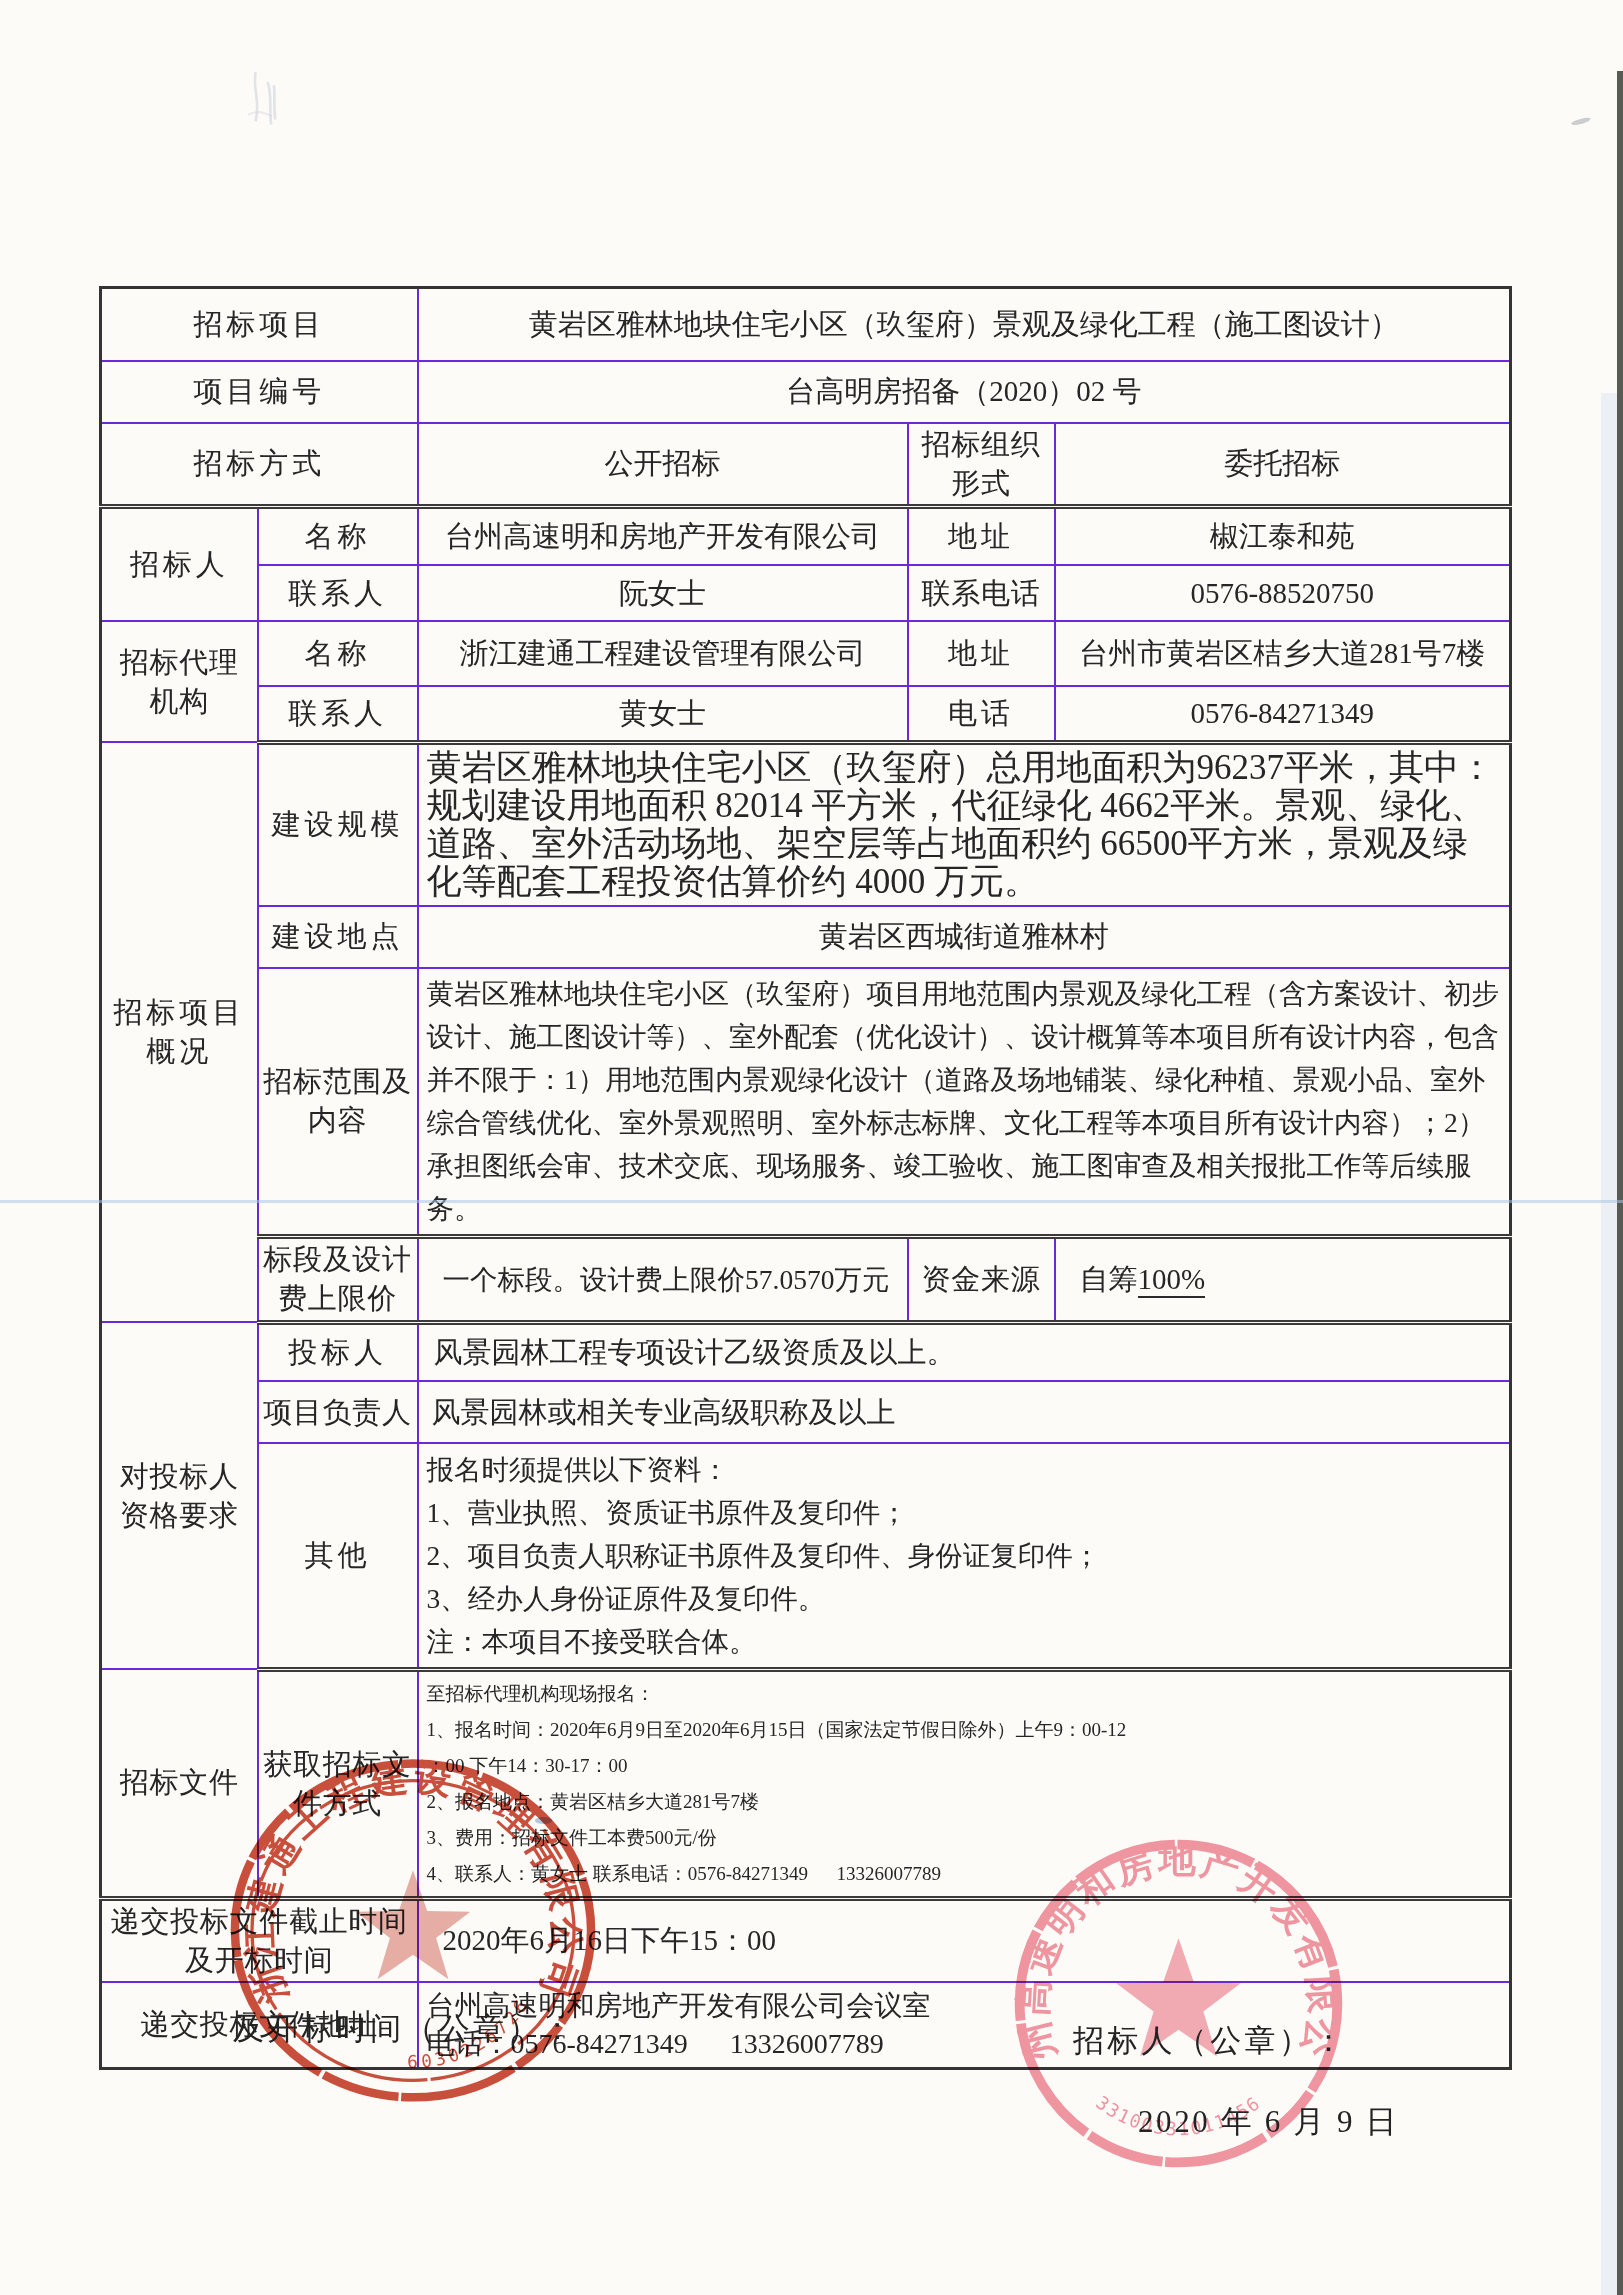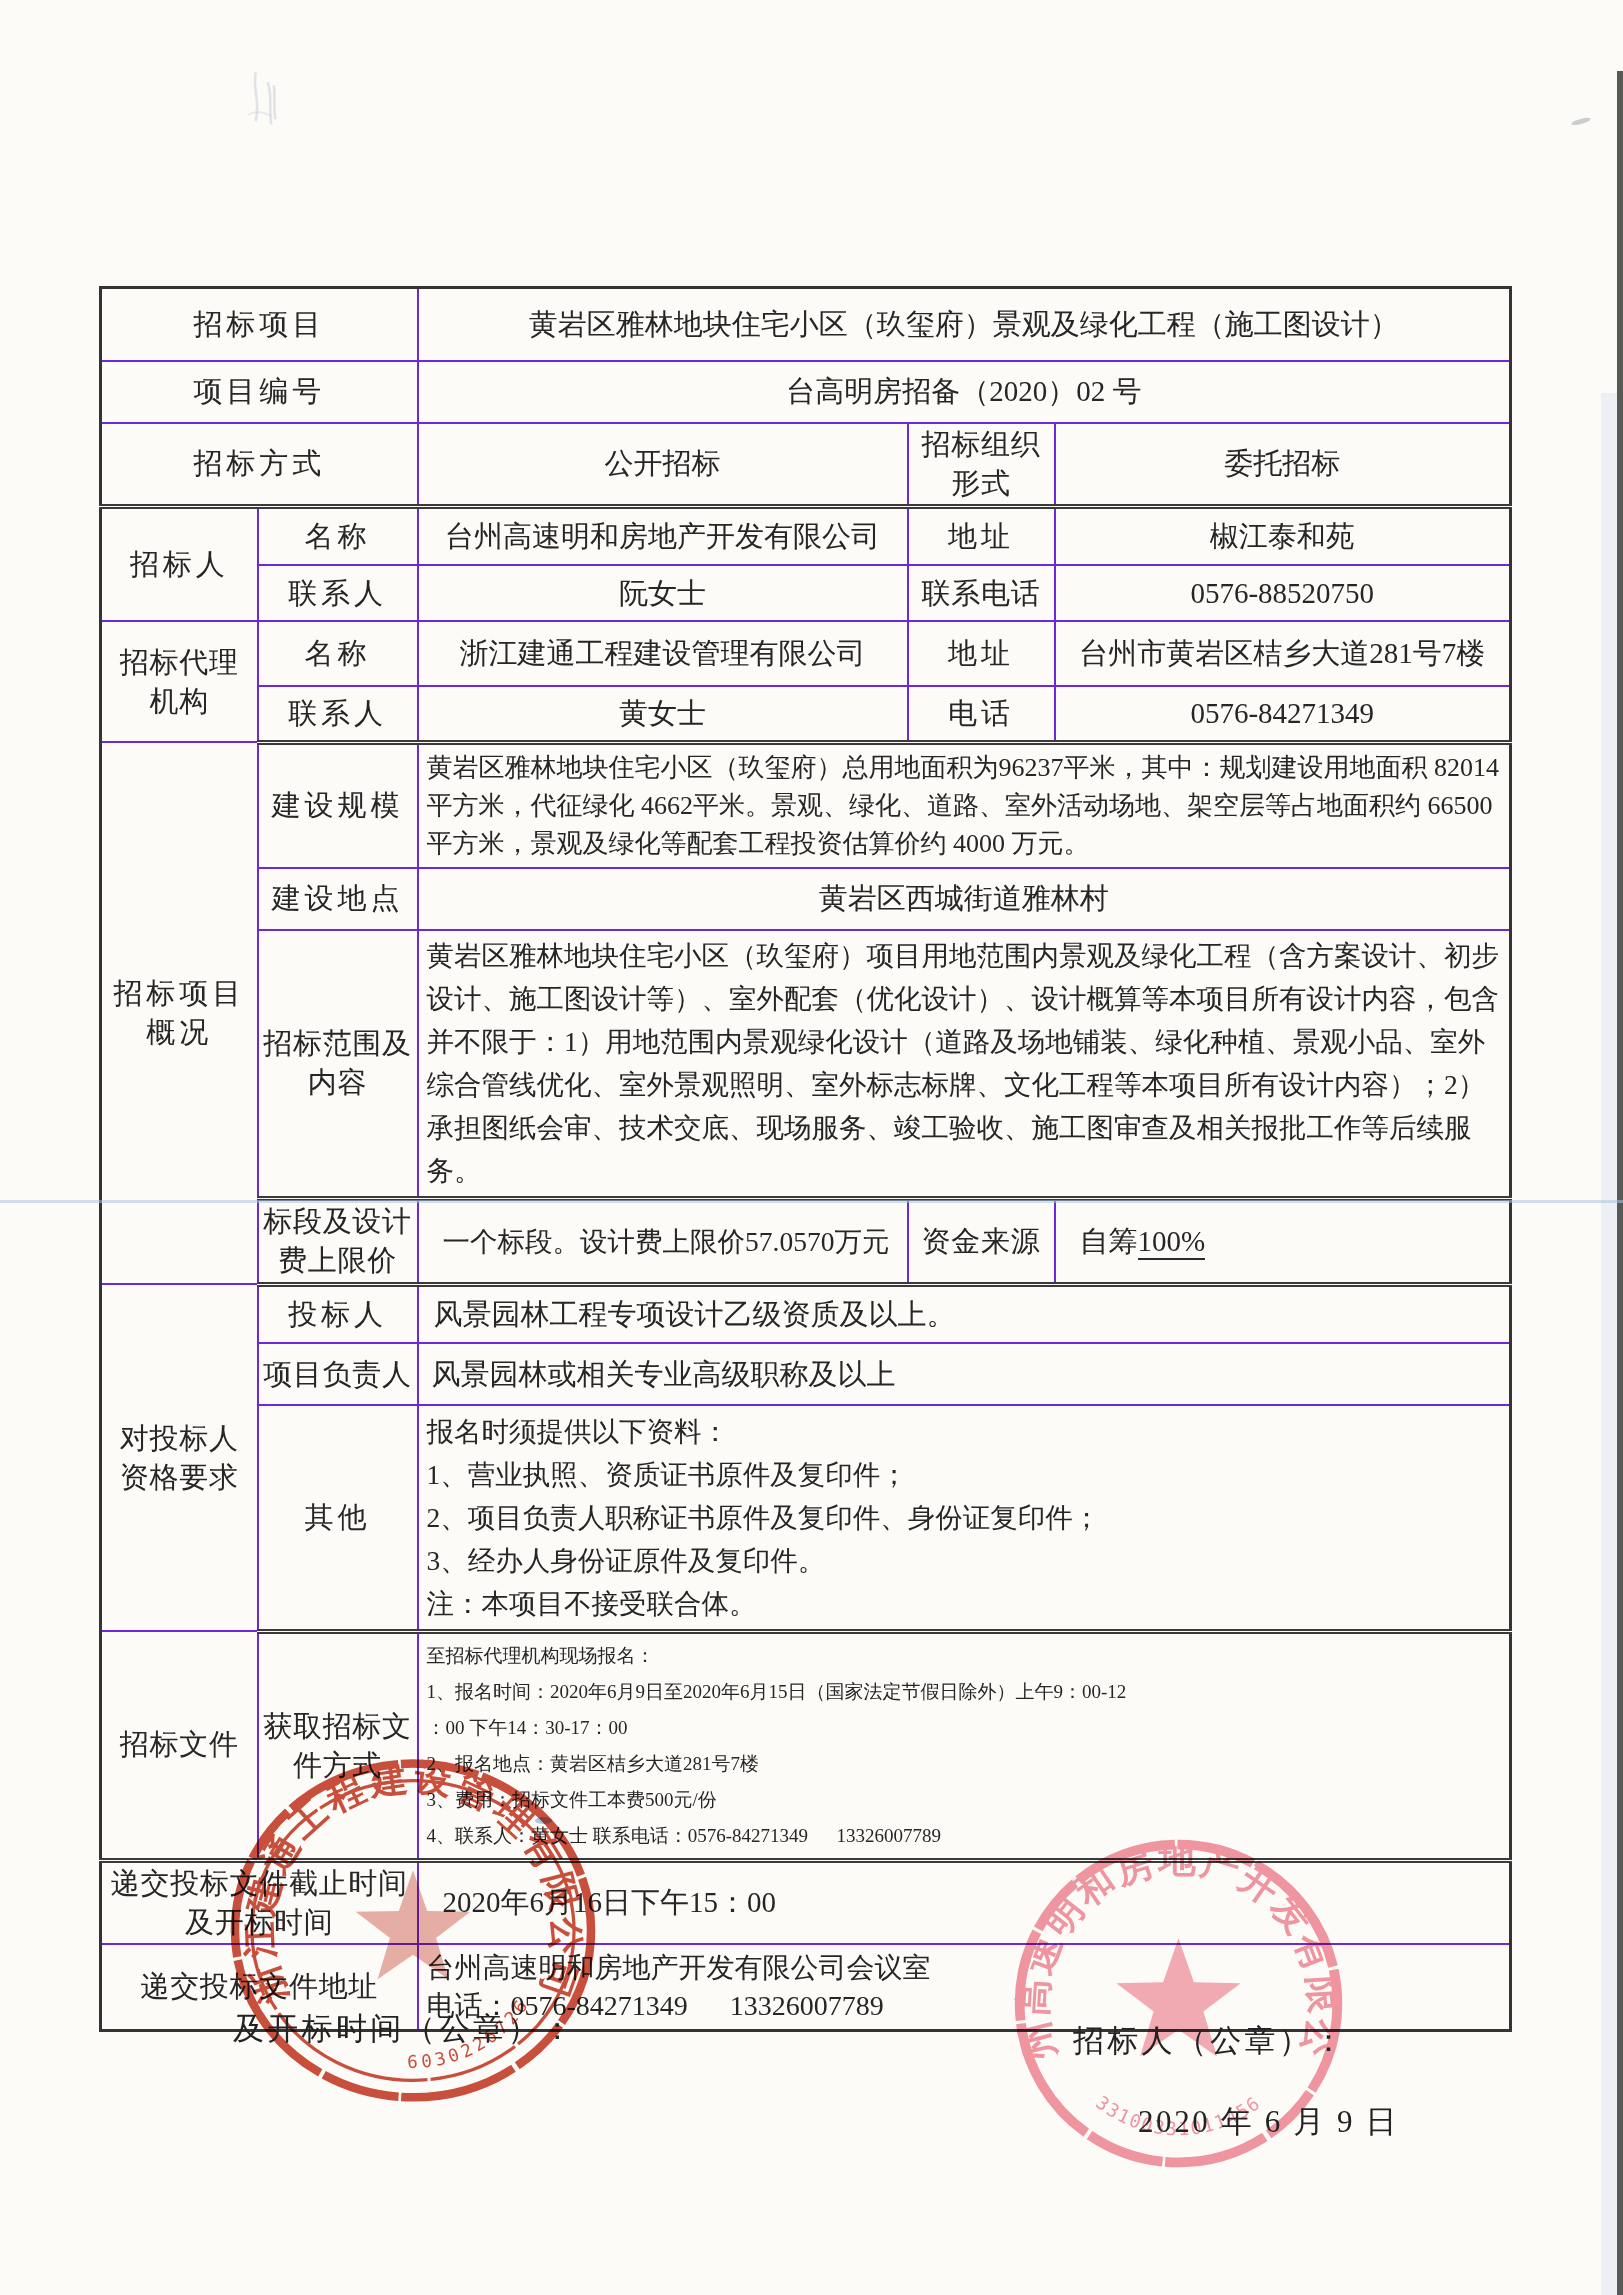--- a/index.html
+++ b/index.html
@@ -44,21 +44,21 @@
   td.tight{letter-spacing:0.7px;}
   td.center{text-align:center;}
   td.leftpad{text-align:left;padding-left:24px;}
   td.par{
     white-space:pre-wrap;
     text-align:left;
     padding:3.9px 6.5px 3.9px 7.9px;
     font-size:27px;
     line-height:41px;
   }
-  td.par.lh58{line-height:38px;font-size:26px;}
+  td.par.lh58{line-height:38px;font-size:35px;}
   td.par.lh66{line-height:43px;font-size:27.5px;}
   td.par.lh55{line-height:36px;font-size:19px;}
   td.par.addr{line-height:38px;font-size:28px;}
   span.u{border-bottom:2.6px solid #2b2b2b;padding-bottom:1.3px;}
   
   .seal-line{
     position:absolute;
     font-size:31px;letter-spacing:3.3px;color:#232323;
     white-space:nowrap;
   }

